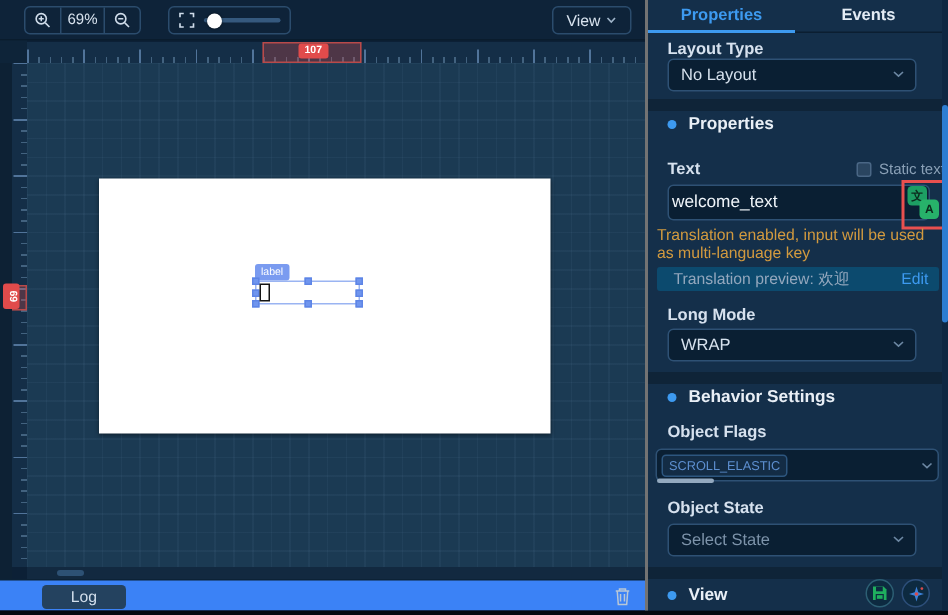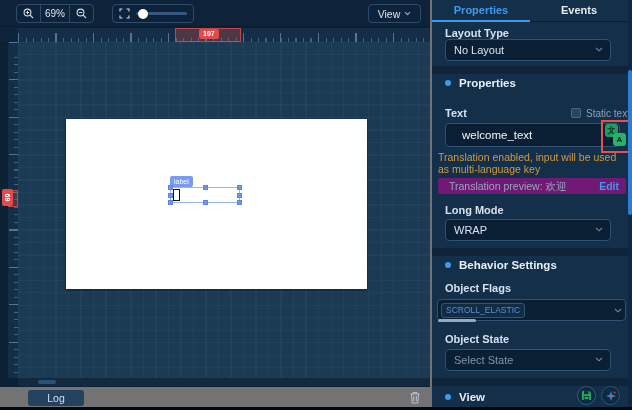--- a/index.html
+++ b/index.html
@@ -54,21 +54,21 @@
   .handle { position:absolute; width:5px; height:5px; background:#6f95ee; border:1px solid #5e85e6; }
   .h-tl{left:-3px;top:-3px;} .h-tm{left:32px;top:-3px;} .h-tr{right:-3px;top:-3px;}
   .h-ml{left:-3px;top:5px;}  .h-mr{right:-3px;top:5px;}
   .h-bl{left:-3px;bottom:-3px;} .h-bm{left:32px;bottom:-3px;} .h-br{right:-3px;bottom:-3px;}
   .tofu { position:absolute; left:2px; top:1px; width:7px; height:12px; border:1.5px solid #141414; }
 
   .hscroll { left:18px; top:378px; width:412px; height:8px; background:#122940; }
   .hscroll-thumb { position:absolute; left:20px; top:2px; width:18px; height:4px; background:#2d5174; border-radius:2px; }
 
   
-  .logbar { left:0; top:386px; width:430px; height:21px; background:#737373; border-top:1px solid #0c2236; }
+  .logbar { left:0; top:386px; width:430px; height:21px; background:#3b82f6; border-top:1px solid #0c2236; }
   .log-chip { position:absolute; left:28px; top:2.5px; width:56px; height:16px; background:#24425f; border-radius:3px; font-size:10.5px; color:#d3dfec; text-align:center; line-height:16px; cursor:pointer; }
   .trash { position:absolute; left:409px; top:4px; width:14px; height:14px; cursor:pointer; }
 
   .bottom-strip { left:0; top:407px; width:632px; height:3px; background:#04090f; }
 
   
   .panel { left:430px; top:0; width:202px; height:407px; background:#142f4a; border-left:2px solid #737373; }
   .tabs { position:absolute; left:0; top:0; width:196px; height:22px; display:flex; border-bottom:1px solid #0b1e31; }
   .tab { flex:1; text-align:center; font-size:11px; font-weight:bold; line-height:20px; color:#e4ecf5; cursor:pointer; position:relative; }
   .tab.active { color:#3d9af0; }
@@ -80,31 +80,31 @@
   .dot { width:6px; height:6px; border-radius:50%; background:#3d9af0; }
   .sec-head b { font-size:11.5px; color:#e9eff6; }
 
   .select { position:absolute; left:13px; width:166px; height:22px; background:#0a1f33; border:1px solid #2e5174; border-radius:4px; font-size:11px; color:#d7e2ee; line-height:20px; padding:0 8px; cursor:pointer; }
   .select .chev { position:absolute; right:7px; top:7px; }
   .select.placeholder { color:#7d93aa; }
 
   .checkbox { position:absolute; width:10px; height:10px; background:#2a4560; border:1px solid #4a6785; border-radius:2px; cursor:pointer; }
   .muted { color:#8aa0b6; font-size:10px; position:absolute; }
 
-  .text-input { position:absolute; left:13px; top:123px; width:175px; height:24px; background:#0a1f33; border:1px solid #2e5174; border-radius:4px; font-size:11.5px; color:#f0f5fa; line-height:22px; padding:0 16px; }
+  .text-input { position:absolute; left:13px; top:123px; width:175px; height:24px; background:#0a1f33; border:1px solid #2e5174; border-radius:4px; font-size:11.5px; color:#f0f5fa; line-height:22px; padding:0 2px; }
   .translate-btn { position:absolute; left:173px; top:124px; width:23px; height:23px; cursor:pointer; }
   .t-sq { position:absolute; border-radius:3px; background:#27b26a; display:flex; align-items:center; justify-content:center; font-size:8px; font-weight:bold; color:#0c2b1d; }
   .t-sq.back { left:0; top:0; width:13px; height:13px; background:#1d9e63; }
   .t-sq.front { left:8px; top:9px; width:13px; height:13px; }
   .red-box { position:absolute; left:169px; top:120px; width:30px; height:33px; border:2px solid #e8504f; }
 
   .warn { position:absolute; left:6px; top:152px; width:186px; font-size:10.5px; line-height:11.5px; color:#d29a3f; }
-  .preview-row { position:absolute; left:6px; top:178px; width:188px; height:16px; background:#701a75; border-radius:2px; font-size:10.5px; line-height:16px; }
+  .preview-row { position:absolute; left:6px; top:178px; width:188px; height:16px; background:#0c4a6e; border-radius:2px; font-size:10.5px; line-height:16px; }
   .preview-row .pv { margin-left:11px; color:#93a7bd; }
-  .preview-row .edit { position:absolute; right:7px; top:0; color:#3d9af0; cursor:pointer;font-weight:bold; }
+  .preview-row .edit { position:absolute; right:7px; top:0; color:#3d9af0; cursor:pointer; }
 
   .flags-box { position:absolute; left:5px; top:299px; width:189px; height:22px; background:#0a1f33; border:1px solid #2e5174; border-radius:4px; display:flex; align-items:center; padding:0 3px; gap:3px; }
   .chip { height:15px; border:1px solid #2d567f; border-radius:3px; background:#132c45; color:#5d8fd0; font-size:8.5px; line-height:13px; padding:0 4px; white-space:nowrap; }
   .chip .x { margin-left:4px; cursor:pointer; }
   .flags-chevron { margin-left:auto; }
   .flags-scroll { position:absolute; left:6px; top:319px; width:38px; height:3px; background:#93a9bf; border-radius:2px; }
 
   .style-icons { position:absolute; right:12px; top:386px; display:flex; gap:5px; }
   .circle-btn { width:19px; height:19px; border-radius:50%; border:1px solid #2d5f74; background:#0d2a40; display:flex; align-items:center; justify-content:center; cursor:pointer; }
   .circle-btn.theme { border-color:#2d4f7a; }

